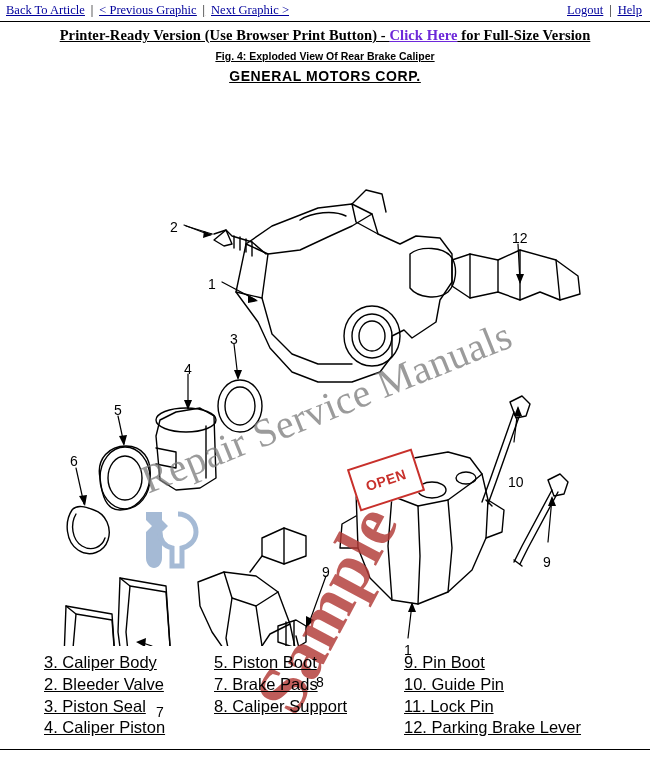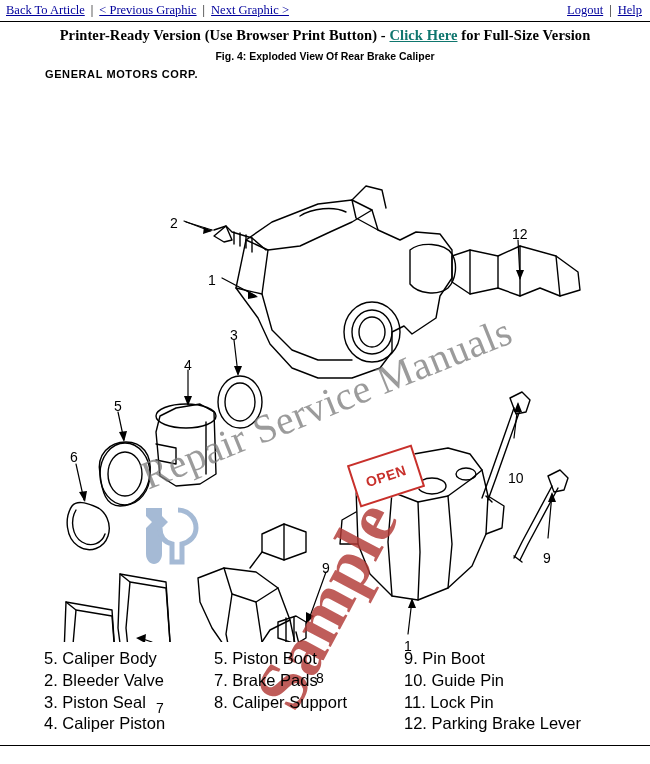--- a/index.html
+++ b/index.html
@@ -13,20 +13,21 @@
     font-family: "Liberation Serif", serif;
     color: #000000;
     overflow: hidden;
     position: relative;
   }
   .page {
     width: 650px;
     height: 572px;
     position: relative;
     box-sizing: border-box;
+    text-decoration: underline;
   }
 
   
   .navbar {
     height: 22px;
     border-bottom: 1px solid #000;
     display: flex;
     align-items: center;
     justify-content: space-between;
     padding: 0 8px 0 6px;
@@ -57,39 +58,38 @@
   .printer-line {
     text-align: center;
     font-family: "Liberation Serif", serif;
     font-weight: bold;
     font-size: 14.5px;
     padding-top: 5px;
     padding-bottom: 2px;
     letter-spacing: 0.1px;
   }
   .printer-line .click-here {
-    color: #0f766e;
+    color: #6d28d9;
     text-decoration: underline;
     cursor: pointer;
   }
   .fig-title {
     text-align: center;
     font-family: "Liberation Sans", sans-serif;
     font-weight: bold;
     font-size: 10.5px;
     padding-top: 4px;
   }
   .corp-title {
-    text-align: left;
+    text-align: center;
     font-family: "Liberation Sans", sans-serif;
     font-weight: bold;
-    font-size: 11px;
+    font-size: 14px;
     letter-spacing: 0.6px;
     padding-top: 6px;
-    padding-left: 45px;
   }
 
   
   .figure-wrap {
     position: relative;
     width: 650px;
     height: 560px;
     margin-top: 2px;
   }
   .figure-svg {
@@ -396,21 +396,21 @@
     <span class="callout" style="left:543px; top:468px;">9</span>
     <span class="callout" style="left:322px; top:478px;">9</span>
     <span class="callout" style="left:156px; top:618px;">7</span>
     <span class="callout" style="left:316px; top:588px;">8</span>
     <span class="callout" style="left:404px; top:556px;">1</span>
   </div>
 
   <div class="legend">
     <div class="legend-cols">
       <div class="legend-col c1">
-        <div class="legend-item">5. Caliper Body</div>
+        <div class="legend-item">3. Caliper Body</div>
         <div class="legend-item">2. Bleeder Valve</div>
         <div class="legend-item">3. Piston Seal</div>
         <div class="legend-item">4. Caliper Piston</div>
       </div>
       <div class="legend-col c2">
         <div class="legend-item">5. Piston Boot</div>
         <div class="legend-item">7. Brake Pads</div>
         <div class="legend-item">8. Caliper Support</div>
       </div>
       <div class="legend-col c3">

